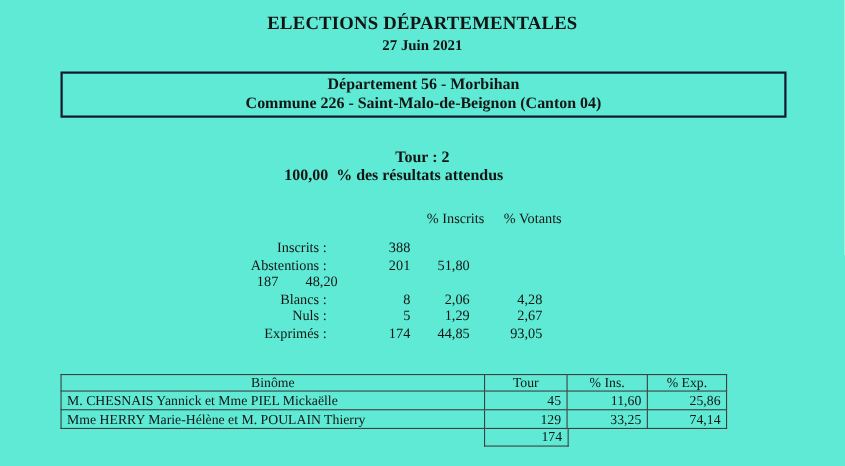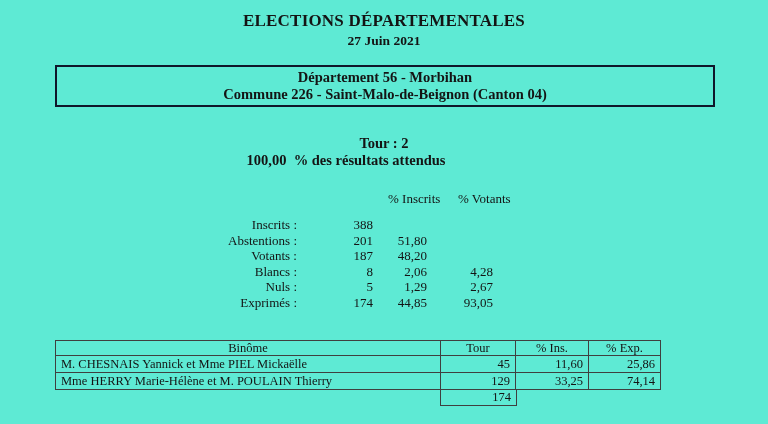--- a/index.html
+++ b/index.html
@@ -50,21 +50,21 @@
   .tour-label {
     position: absolute;
     top: 135px; left: 0;
     width: 768px;
     text-align: center;
     font-weight: 700;
     font-size: 14.5px;
   }
   .progress-label {
     position: absolute;
-    top: 152px; left: 0;
+    top: 152px; left: 12px;
     width: 692px;
     text-align: center;
     font-weight: 700;
     font-size: 14.5px;
     white-space: pre;
   }
 
   
   .stats-header { position: absolute; top: 191px; font-size: 13px; }
   .sh-inscrits { left: 388px; }
@@ -149,21 +149,20 @@
       <span class="sc-p1"></span>
       <span class="sc-p2"></span>
     </div>
     <div class="srow">
       <span class="sc-label">Abstentions :</span>
       <span class="sc-value">201</span>
       <span class="sc-p1">51,80</span>
       <span class="sc-p2"></span>
     </div>
     <div class="srow">
-      <span class="sc-label">Votants :</span>
       <span class="sc-value">187</span>
       <span class="sc-p1">48,20</span>
       <span class="sc-p2"></span>
     </div>
     <div class="srow">
       <span class="sc-label">Blancs :</span>
       <span class="sc-value">8</span>
       <span class="sc-p1">2,06</span>
       <span class="sc-p2">4,28</span>
     </div>

